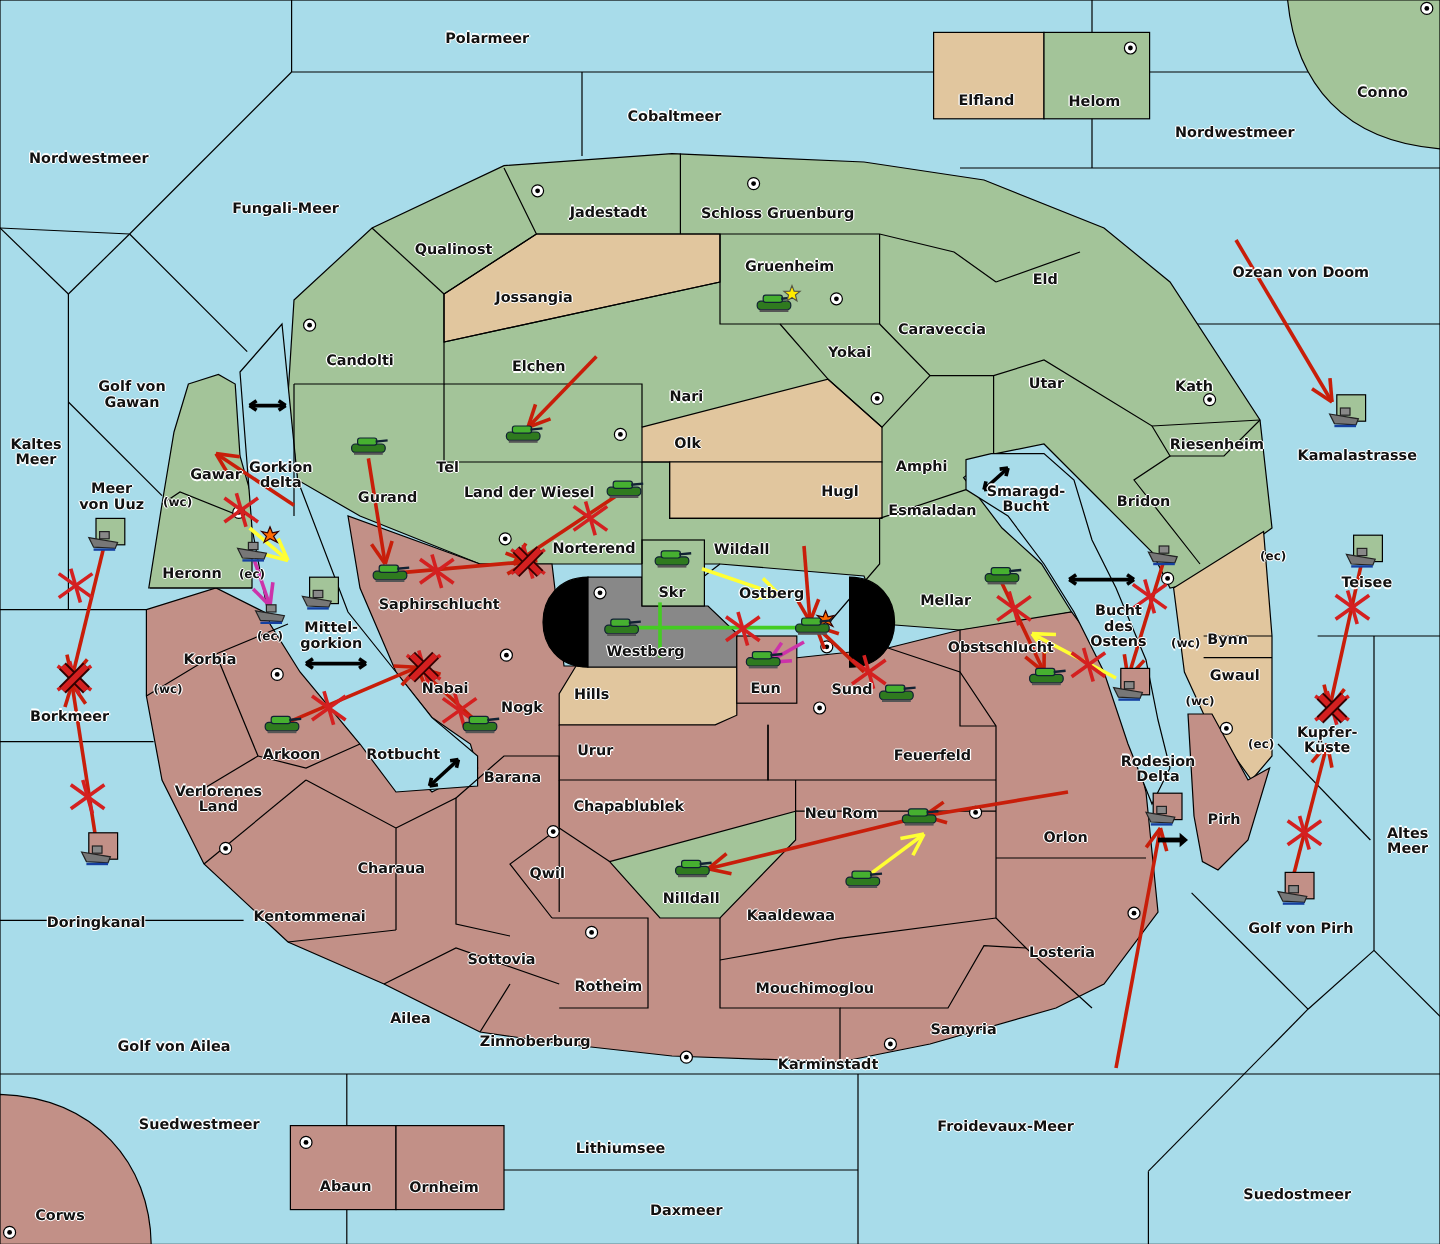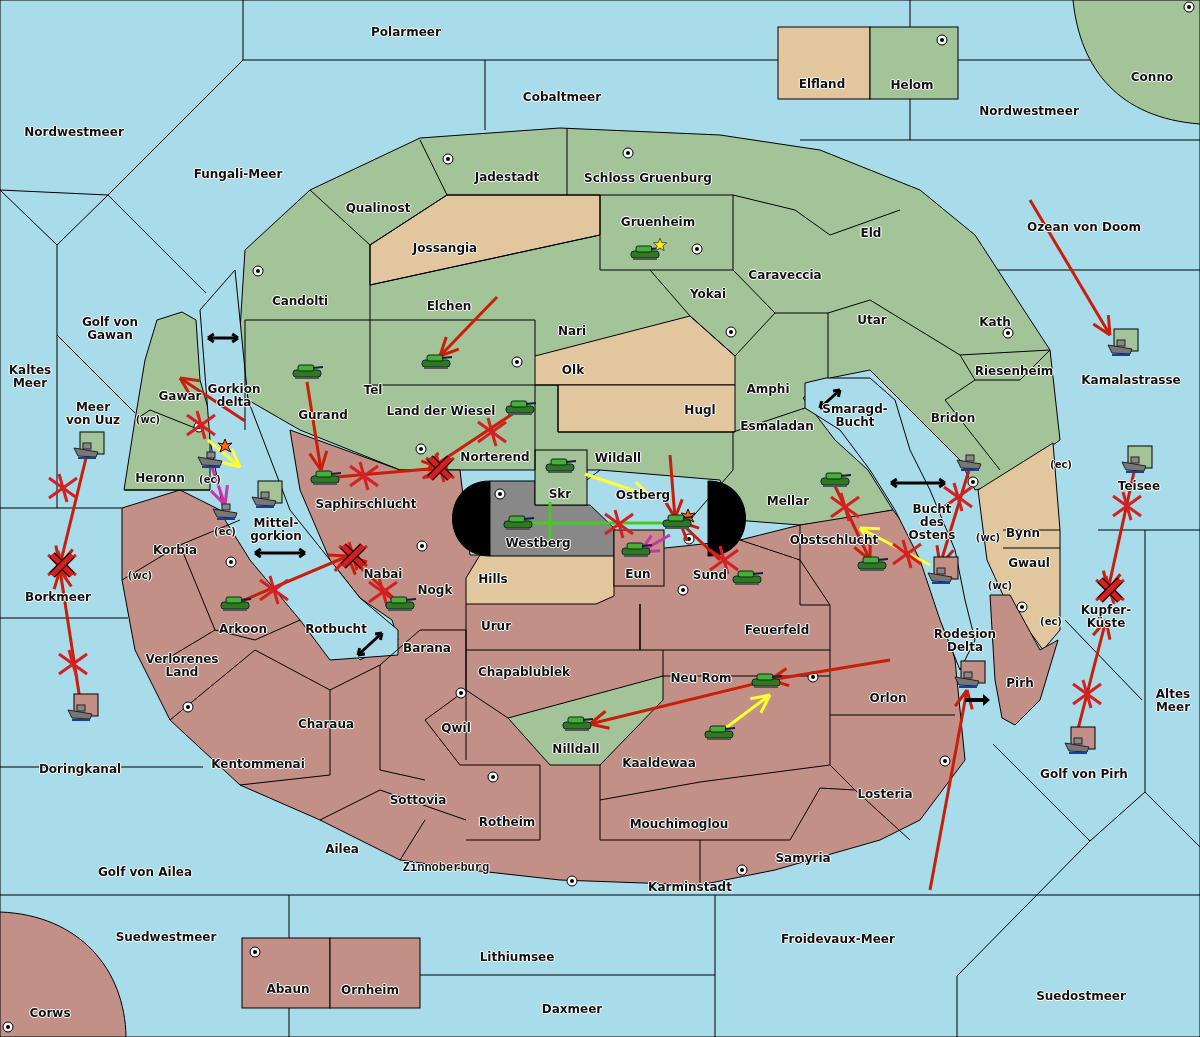--- a/index.html
+++ b/index.html
@@ -754,21 +754,21 @@
     <div class="lbl" style="left: 932px; top: 522px;">Bucht
 des
 Ostens</div>
     <div class="lbl" style="left: 276px; top: 530px;">Mittel-
 gorkion</div>
     <div class="lbl" style="left: 1023px; top: 533px;">Bynn</div>
     <div class="lbl" style="left: 834px; top: 540px;">Obstschlucht</div>
     <div class="lbl" style="left: 538px; top: 543px;">Westberg</div>
     <div class="lbl" style="left: 175px; top: 550px;">Korbia</div>
     <div class="lbl" style="left: 1029px; top: 563px;">Gwaul</div>
-    <div class="lbl" style="left: 364px; top: 574px; padding-left: 38px;">Nabai</div>
+    <div class="lbl" style="left: 352px; top: 574px; padding-left: 38px;">Nabai</div>
     <div class="lbl" style="left: 638px; top: 574px;">Eun</div>
     <div class="lbl" style="left: 710px; top: 575px;">Sund</div>
     <div class="lbl" style="left: 493px; top: 579px;">Hills</div>
     <div class="lbl" style="left: 435px; top: 590px;">Nogk</div>
     <div class="lbl" style="left: 58px; top: 597px;">Borkmeer</div>
     <div class="lbl" style="left: 1106px; top: 617px;">Kupfer-
 Küste</div>
     <div class="lbl" style="left: 243px; top: 629px;">Arkoon</div>
     <div class="lbl" style="left: 336px; top: 629px;">Rotbucht</div>
     <div class="lbl" style="left: 496px; top: 626px;">Urur</div>
@@ -790,21 +790,21 @@
     <div class="lbl" style="left: 80px; top: 769px;">Doringkanal</div>
     <div class="lbl" style="left: 659px; top: 763px;">Kaaldewaa</div>
     <div class="lbl" style="left: 258px; top: 764px;">Kentommenai</div>
     <div class="lbl" style="left: 1084px; top: 774px;">Golf von Pirh</div>
     <div class="lbl" style="left: 885px; top: 794px;">Losteria</div>
     <div class="lbl" style="left: 418px; top: 800px;">Sottovia</div>
     <div class="lbl" style="left: 507px; top: 822px;">Rotheim</div>
     <div class="lbl" style="left: 679px; top: 824px;">Mouchimoglou</div>
     <div class="lbl" style="left: 342px; top: 849px;">Ailea</div>
     <div class="lbl" style="left: 803px; top: 858px;">Samyria</div>
-    <div class="lbl" style="left: 446px; top: 868px; font-family: Liberation Mono, monospace;">Zinnoberburg</div>
+    <div class="lbl" style="left: 446px; top: 868px;">Zinnoberburg</div>
     <div class="lbl" style="left: 145px; top: 872px;">Golf von Ailea</div>
     <div class="lbl" style="left: 690px; top: 887px;">Karminstadt</div>
     <div class="lbl" style="left: 166px; top: 937px;">Suedwestmeer</div>
     <div class="lbl" style="left: 838px; top: 939px;">Froidevaux-Meer</div>
     <div class="lbl" style="left: 517px; top: 957px;">Lithiumsee</div>
     <div class="lbl" style="left: 288px; top: 989px;">Abaun</div>
     <div class="lbl" style="left: 370px; top: 990px;">Ornheim</div>
     <div class="lbl" style="left: 1081px; top: 996px;">Suedostmeer</div>
     <div class="lbl" style="left: 572px; top: 1009px;">Daxmeer</div>
     <div class="lbl" style="left: 50px; top: 1013px;">Corws</div>

